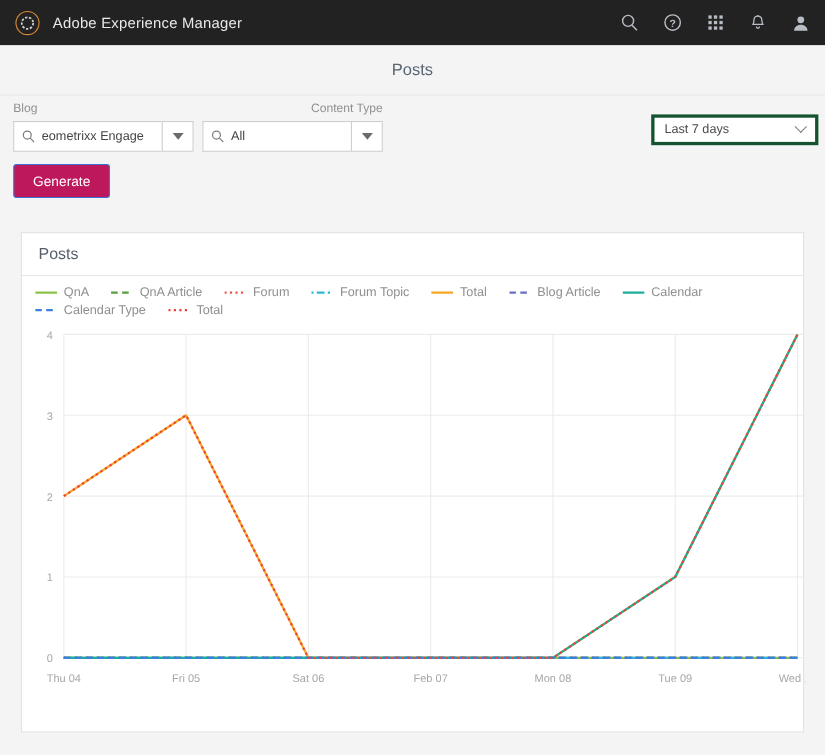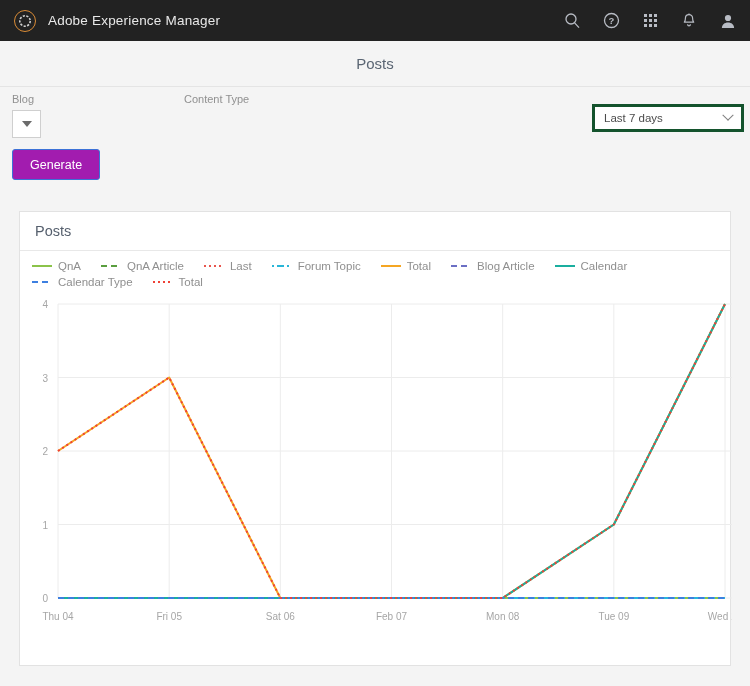--- a/index.html
+++ b/index.html
@@ -79,21 +79,21 @@
     width: 29px; background: #fff; border: 1px solid #cfcfcf;
     display: flex; align-items: center; justify-content: center;
     cursor: pointer;
   }
   .caret-down {
     width: 0; height: 0; border-left: 5px solid transparent;
     border-right: 5px solid transparent; border-top: 6px solid #6b6b6b;
   }
   .generate-btn {
     position: absolute; left: 12px; top: 62px;
-    background: #a21caf; color: #fff;
+    background: #be185d; color: #fff;
     border: 1px solid #3c72d7; border-radius: 3px;
     height: 31px; padding: 0 17px;
     font-size: 12.5px; font-family: "Liberation Sans", sans-serif;
     cursor: pointer;
   }
   .range-select {
     position: absolute; right: 6px; top: 17px;
     width: 152px; height: 28px; background: #fff;
     border: 3px solid #14532d;
     display: flex; align-items: center; padding: 0 9px;
@@ -194,28 +194,51 @@
 
 <div class="page-title-bar">
   <span class="page-title">Posts</span>
 </div>
 
 <div class="filters">
 
   <div class="field" style="left:12px; top:6px;">
     <span class="field-label">Blog</span>
     <div class="combo">
+      <div class="combo-input">
+        <span class="mag">
+          <svg width="12" height="12" viewBox="0 0 12 12">
+            <circle cx="4.8" cy="4.8" r="3.6" fill="none" stroke="#7c7c7c" stroke-width="1.1"></circle>
+            <line x1="7.5" y1="7.6" x2="11" y2="11.2" stroke="#7c7c7c" stroke-width="1.1"></line>
+          </svg>
+        </span>
+        <span class="combo-val">eometrixx Engage</span>
+      </div>
       <div class="combo-btn">
         <span class="caret-down"></span>
       </div>
     </div>
   </div>
 
   <div class="field" style="left:184px; top:6px;text-align:right;">
     <span class="field-label">Content Type</span>
+    <div class="combo">
+      <div class="combo-input">
+        <span class="mag">
+          <svg width="12" height="12" viewBox="0 0 12 12">
+            <circle cx="4.8" cy="4.8" r="3.6" fill="none" stroke="#7c7c7c" stroke-width="1.1"></circle>
+            <line x1="7.5" y1="7.6" x2="11" y2="11.2" stroke="#7c7c7c" stroke-width="1.1"></line>
+          </svg>
+        </span>
+        <span class="combo-val">All</span>
+      </div>
+      <div class="combo-btn">
+        <span class="caret-down"></span>
+      </div>
+    </div>
   </div>
 
   <button class="generate-btn">Generate</button>
 
   <div class="range-select">
     <span class="rs-label">Last 7 days</span>
     <span class="chev"></span>
   </div>
 </div>
 
@@ -240,21 +263,21 @@
           </svg>
         </span>
         <span class="legend-label">QnA Article</span>
       </div>
       <div class="legend-item">
         <span class="legend-swatch">
           <svg width="20" height="10" viewBox="0 0 20 10">
             <line x1="0" y1="5" x2="20" y2="5" stroke="#e8554d" stroke-width="2" stroke-dasharray="2,3"></line>
           </svg>
         </span>
-        <span class="legend-label">Last</span>
+        <span class="legend-label">Forum</span>
       </div>
       <div class="legend-item">
         <span class="legend-swatch">
           <svg width="20" height="10" viewBox="0 0 20 10">
             <line x1="0" y1="5" x2="20" y2="5" stroke="#29b6d8" stroke-width="2" stroke-dasharray="2,3,7,3"></line>
           </svg>
         </span>
         <span class="legend-label">Forum Topic</span>
       </div>
       <div class="legend-item">

